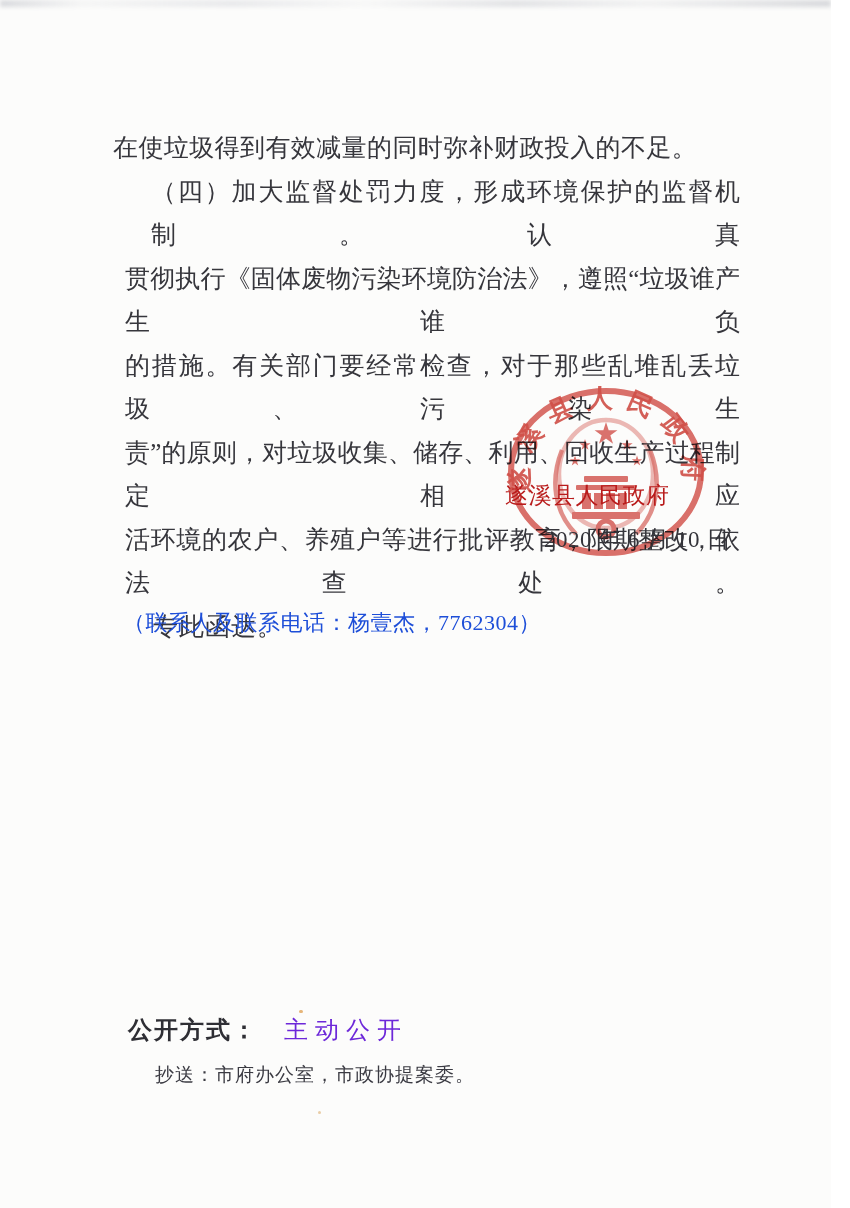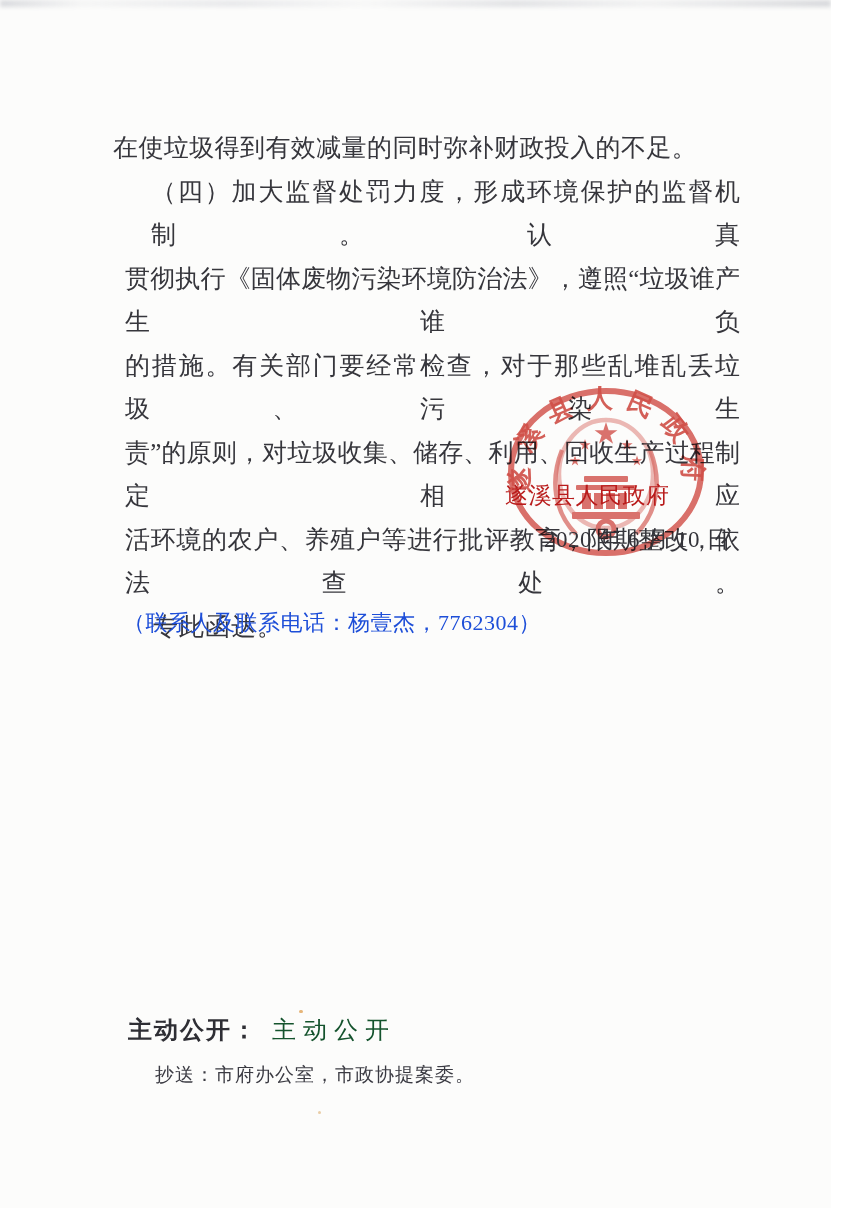--- a/index.html
+++ b/index.html
@@ -99,23 +99,23 @@
     font-size: 24px;
     color: #333339;
   }
   .footer-open .lbl {
     font-family: "Liberation Sans", "DejaVu Sans", sans-serif;
     font-weight: 700;
     letter-spacing: 2px;
     color: #2e2e34;
   }
   .footer-open .val {
-    margin-left: 14px;
+    margin-left: 26px;
     letter-spacing: 7px;
-    color: #14532d;
+    color: #6d28d9;
   }
 
   .footer-cc {
     position: absolute;
     left: 155px;
     top: 1062px;
     font-size: 19px;
     letter-spacing: 1px;
     color: #3a3a42;
   }
@@ -180,21 +180,21 @@
       </g>
     </svg>
   </div>
 
   <div class="signature">遂溪县人民政府</div>
   <div class="sig-date">2020 年 6 月 10 日</div>
 
   <div class="contact">（联系人及联系电话：杨壹杰，7762304）</div>
 
   <div class="footer-open">
-    <span class="lbl">主动公开：</span><span class="val">主动公开</span>
+    <span class="lbl">公开方式：</span><span class="val">主动公开</span>
   </div>
 
   <div class="footer-cc">
     <span>抄送：</span><span class="cc-val">市府办公室，市政协提案委。</span>
   </div>
 
   <div class="speck speck-dark"></div>
   <div class="speck speck-org1"></div>
   <div class="speck speck-org2"></div>
 

